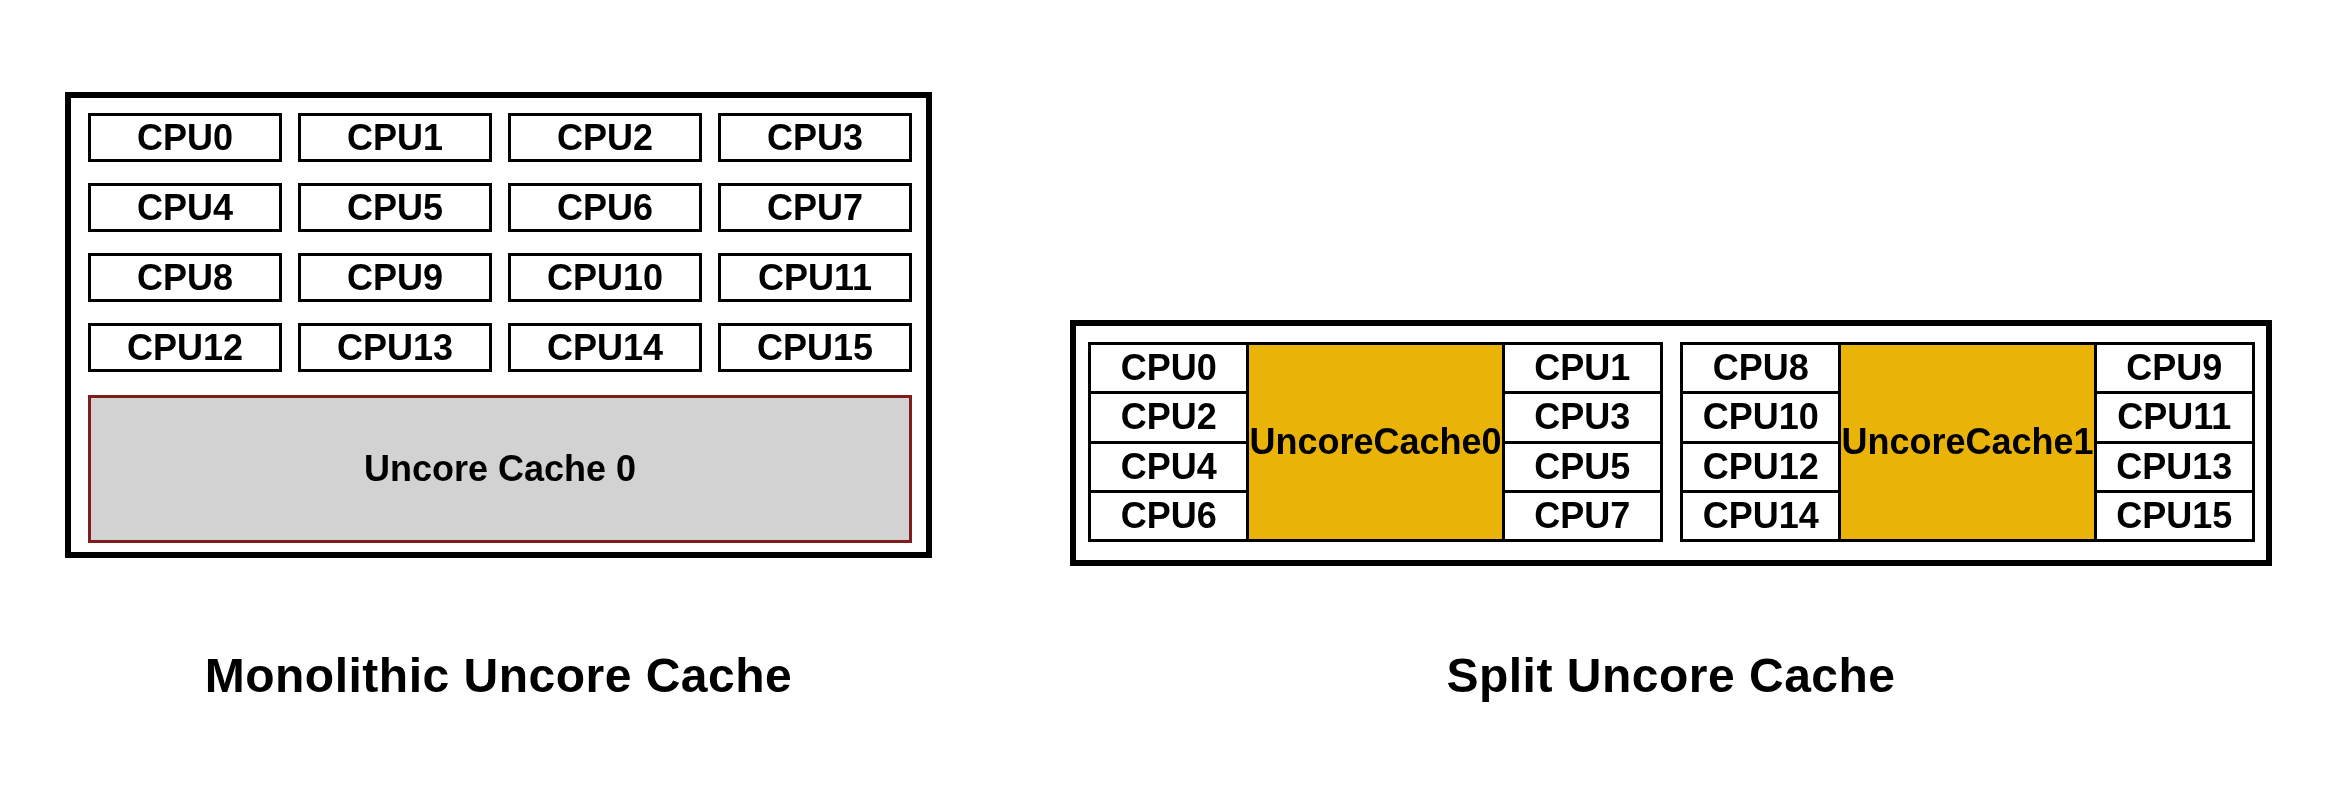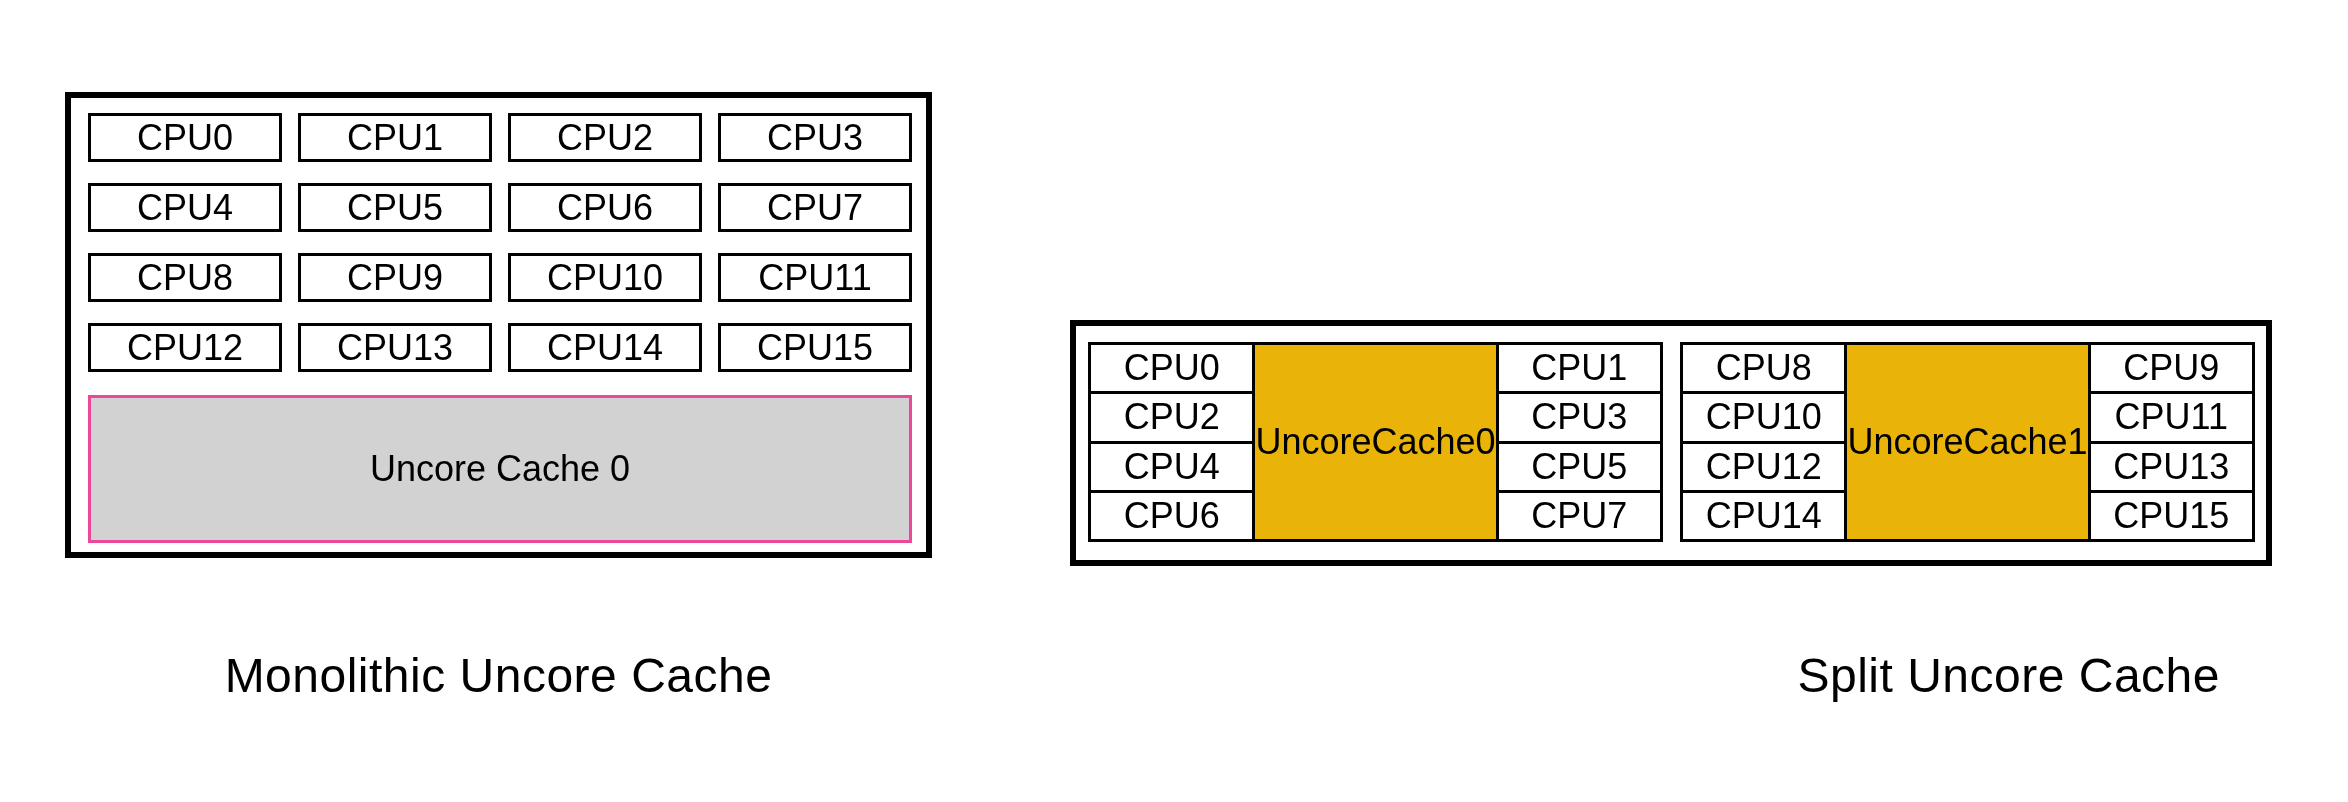--- a/index.html
+++ b/index.html
@@ -6,21 +6,21 @@
     margin: 0;
     padding: 0;
     background: #ffffff;
   }
   .canvas {
     position: relative;
     width: 2348px;
     height: 802px;
     background: #ffffff;
     font-family: "Liberation Sans", sans-serif;
-    font-weight: normal;
+    font-weight: bold;
     color: #000000;
     overflow: hidden;
   }
 
   
   .mono-box {
     position: absolute;
     left: 65px;
     top: 92px;
     width: 867px;
@@ -46,21 +46,21 @@
     display: flex;
     align-items: center;
     justify-content: center;
     font-size: 36px;
     line-height: 1;
   }
   .mono-cache {
     margin-top: 23px;
     flex: 1;
     background: #d2d2d2;
-    border: 3px solid #ec4899;
+    border: 3px solid #7f1d1d;
     box-sizing: border-box;
     display: flex;
     align-items: center;
     justify-content: center;
     font-size: 36px;
   }
 
   
   .split-box {
     position: absolute;
@@ -114,21 +114,21 @@
   .caption {
     position: absolute;
     top: 638px;
     text-align: center;
     font-size: 48px;
     line-height: 60px;
     letter-spacing: 0.5px;
     margin-top: 8px;
   }
   .caption.mono { left: 65px;  width: 867px; }
-  .caption.split { left: 1018px; width: 1202px; text-align: right; }
+  .caption.split { left: 1070px; width: 1202px; }
 </style>
 </head>
 <body>
 
 <div class="canvas">
 
   <section>
     <div class="mono-box">
       <div class="mono-grid">
         <div class="cpu-box">

